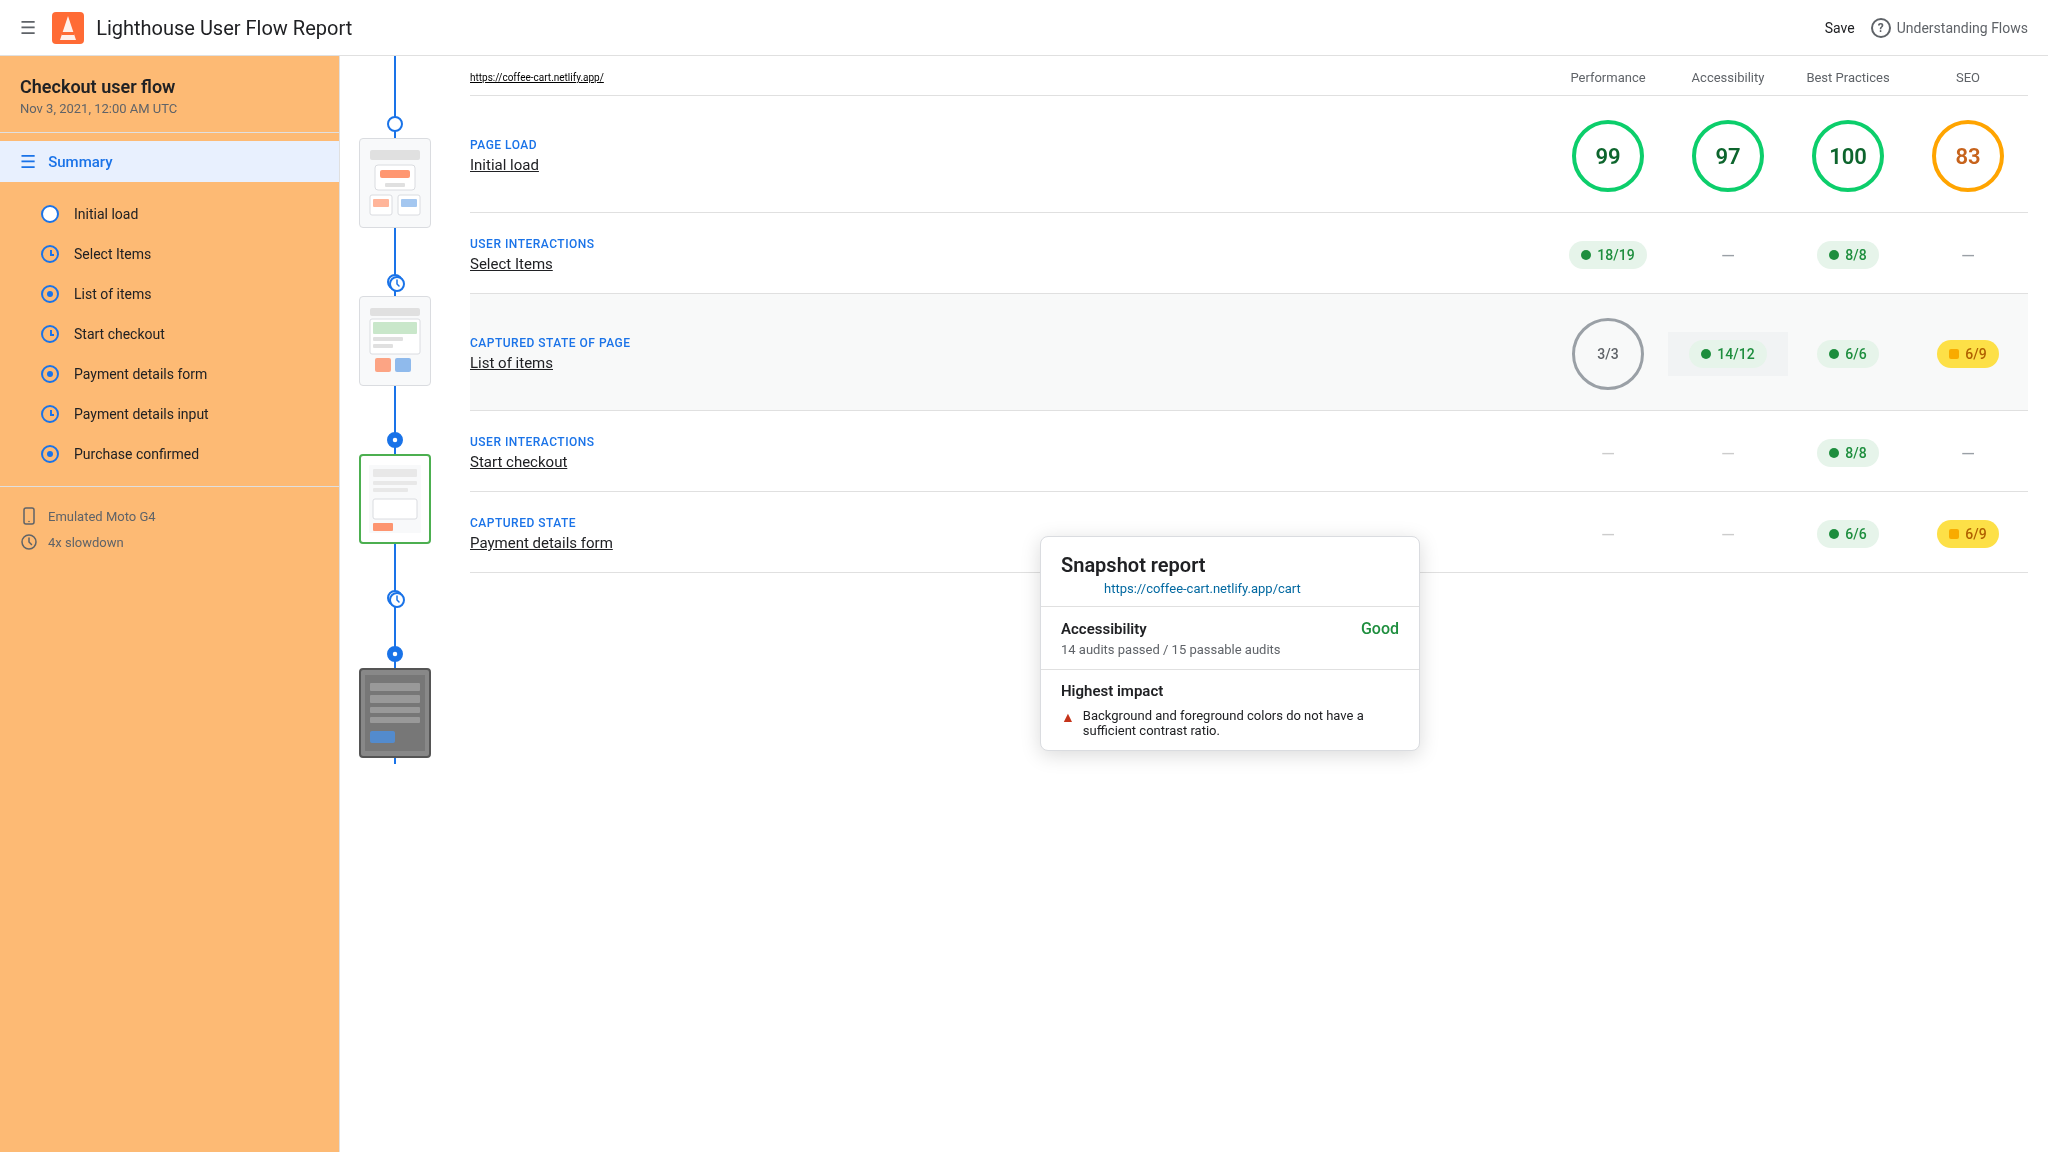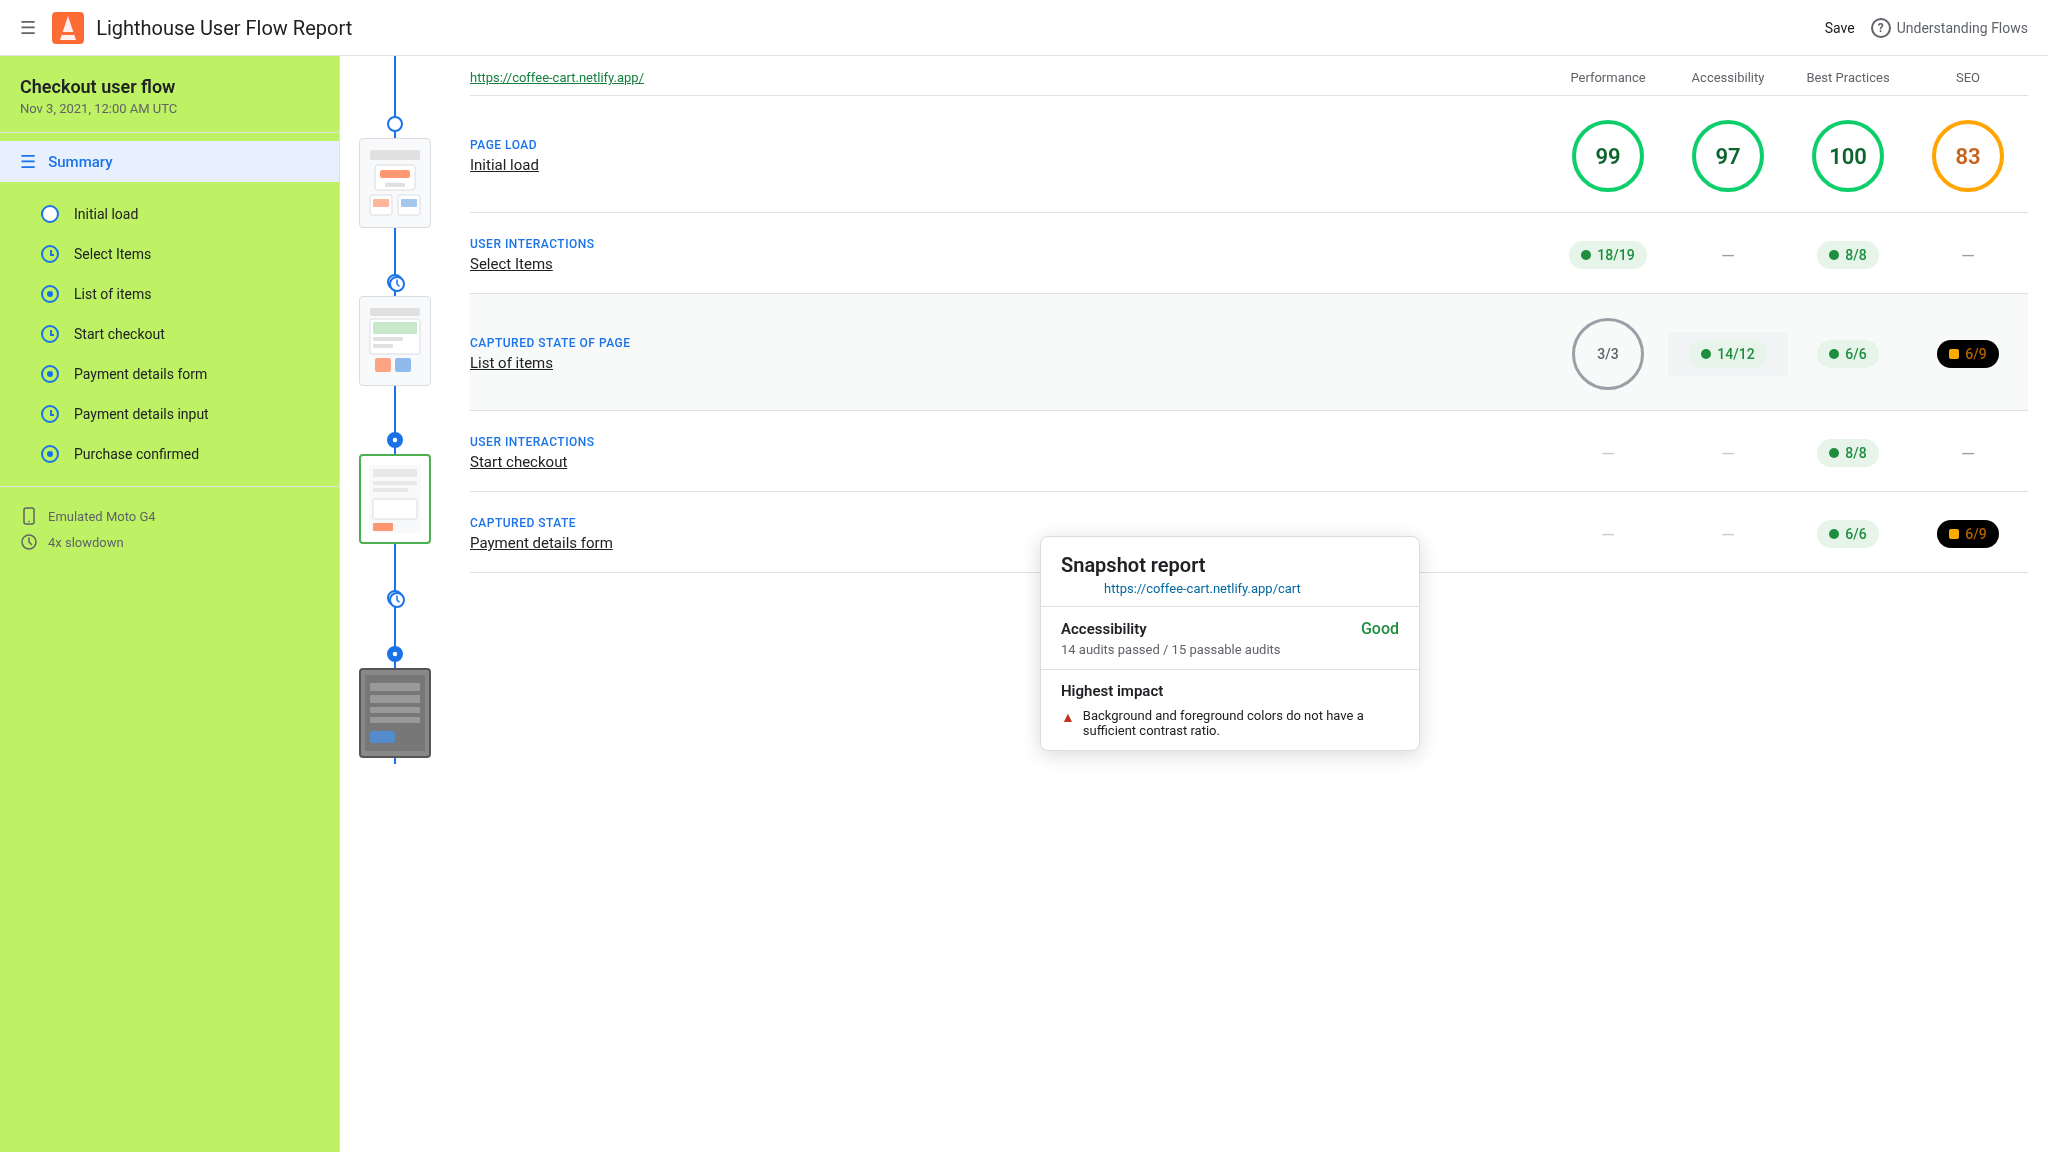--- a/index.html
+++ b/index.html
@@ -17,21 +17,21 @@
     .header-save { font-size: 14px; color: #202124; cursor: pointer; padding: 8px 16px; border-radius: 4px; }
     .header-right { display: flex; align-items: center; gap: 6px; color: #5f6368; cursor: pointer; font-size: 14px; }
     .header-right .help-icon { width: 20px; height: 20px; border: 2px solid #5f6368; border-radius: 50%; display: flex; align-items: center; justify-content: center; font-size: 12px; font-weight: bold; }
 
     
     .layout { display: flex; margin-top: 56px; height: calc(100vh - 56px); }
 
     
     .sidebar {
       width: 340px; min-width: 340px; border-right: 1px solid #e0e0e0;
-      overflow-y: auto; background: #bef264; padding-bottom: 37px;
+      overflow-y: auto; background: #fdba74; padding-bottom: 37px;
     }
     .sidebar-flow-title { padding: 20px 20px 4px; font-size: 18px; font-weight: 600; }
     .sidebar-flow-date { padding: 0 20px 16px; font-size: 13px; color: #5f6368; }
     .sidebar-divider { height: 1px; background: #e0e0e0; margin: 0 0 8px; }
     .sidebar-summary {
       display: flex; align-items: center; gap: 12px;
       padding: 10px 20px; background: #e8f0fe; cursor: pointer;
       color: #1a73e8; font-weight: 500; font-size: 15px;
     }
     .sidebar-items { padding: 12px 0; }
@@ -111,21 +111,21 @@
     }
     .score-badge-green { background: #e6f4ea; color: #1e8e3e; }
     .score-badge-dot { width: 10px; height: 10px; border-radius: 50%; }
     .score-badge-dot-green { background: #1e8e3e; }
     .score-dash { color: #9aa0a6; font-size: 18px; }
     .score-circle-outline {
       width: 72px; height: 72px; border-radius: 50%;
       display: flex; align-items: center; justify-content: center;
       font-size: 14px; font-weight: 500; border: 3px solid #9aa0a6; color: #5f6368;
     }
-    .score-badge-orange { background: #000000; color: #b06000; }
+    .score-badge-orange { background: #fde047; color: #b06000; }
     .score-badge-dot-orange { background: #f9ab00; border-radius: 3px; }
 
     
     .tooltip-overlay {
       position: absolute; top: 480px; left: 700px; z-index: 200;
       background: #fff; border: 1px solid #dadce0; border-radius: 8px;
       box-shadow: 0 4px 20px rgba(0,0,0,0.15); width: 380px; padding: 0;
       overflow: hidden;
     }
     .tooltip-header { padding: 16px 20px 10px; }
@@ -332,21 +332,21 @@
               <rect x="5" y="42" width="50" height="6" rx="1" fill="#999"></rect>
               <rect x="5" y="56" width="25" height="12" rx="2" fill="#4a90e2" opacity="0.8"></rect>
             </svg>
           </div>
         </div>
       </div>
 
       <div class="scores-area">
 
         <div class="scores-header">
-          <div class="scores-header-label" style="text-decoration:underline; color:#15803d; cursor:pointer; font-size:13px;">https://coffee-cart.netlify.app/</div>
+          <div class="scores-header-label" style="text-decoration:underline; color:#000000; cursor:pointer; font-size:10px;">https://coffee-cart.netlify.app/</div>
           <div class="scores-header-col">Performance</div>
           <div class="scores-header-col">Accessibility</div>
           <div class="scores-header-col">Best Practices</div>
           <div class="scores-header-col">SEO</div>
         </div>
 
         <div class="score-section">
           <div class="score-row">
             <div class="score-label-area">
               <div class="score-section-type">Page load</div>

